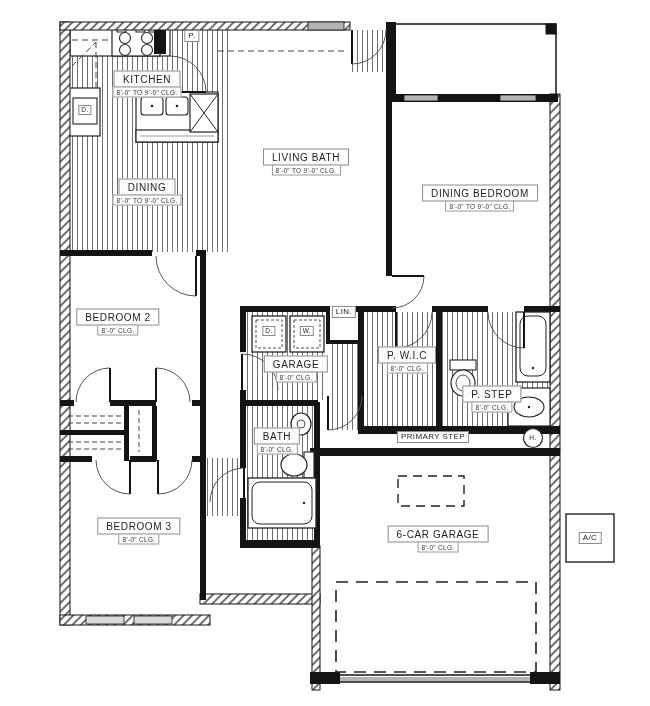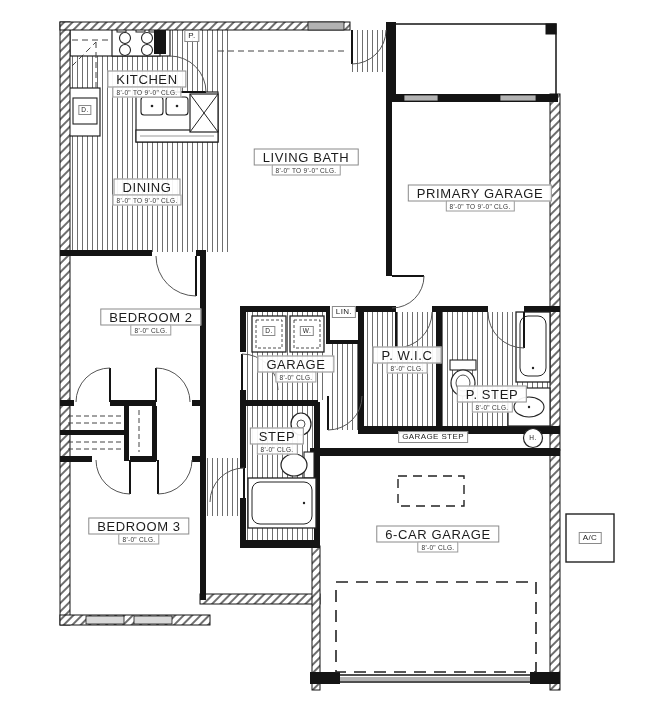--- a/index.html
+++ b/index.html
@@ -1,21 +1,21 @@
 <!DOCTYPE html>
 <html><head>
 <meta charset="utf-8">
 <style>
   html,body{margin:0;padding:0;background:#fff;}
   #plan{position:relative;width:650px;height:706px;background:#fff;overflow:hidden;
         font-family:"Liberation Sans","DejaVu Sans",sans-serif;color:#222;}
   #plan svg{position:absolute;left:0;top:0;}
   .lbl{position:absolute;transform:translate(-50%,-50%);display:flex;flex-direction:column;
        align-items:center;z-index:5;pointer-events:none;}
-  .nm{border:1px solid #8a8a8a;background:rgba(255,255,255,.93);font-size:13px;line-height:13px;
+  .nm{border:1px solid #8a8a8a;background:rgba(255,255,255,.93);font-size:10px;line-height:13px;
       padding:1px 8px;letter-spacing:.6px;white-space:nowrap;color:#1c1c1c;}
   .clg{border:1px solid #9a9a9a;background:rgba(255,255,255,.93);font-size:6.5px;line-height:9px;
       padding:0 3px;margin-top:-1px;white-space:nowrap;color:#333;letter-spacing:.3px;}
   .sm{position:absolute;transform:translate(-50%,-50%);border:1px solid #8a8a8a;
       background:rgba(255,255,255,.95);font-size:8px;line-height:10px;padding:0 3px;
       white-space:nowrap;color:#1c1c1c;z-index:5;letter-spacing:.4px;}
   .tiny{font-size:6.5px;line-height:8px;padding:0 2px;}
   .noborder{border:none;background:transparent;}
 </style>
 </head>
@@ -245,53 +245,53 @@
   </div>
   <div class="lbl" style="left:147px;top:192px">
     <span class="nm">DINING</span>
     <span class="clg">8'-0" TO 9'-0" CLG.</span>
   </div>
   <div class="lbl" style="left:306px;top:162px">
     <span class="nm">LIVING BATH</span>
     <span class="clg">8'-0" TO 9'-0" CLG.</span>
   </div>
   <div class="lbl" style="left:480px;top:198px">
-    <span class="nm">PRIMARY GARAGE</span>
-    <span class="clg">8'-0" TO 9'-0" CLG.</span>
-  </div>
-  <div class="lbl" style="left:151px;top:322px">
+    <span class="nm">DINING BEDROOM</span>
+    <span class="clg">8'-0" TO 9'-0" CLG.</span>
+  </div>
+  <div class="lbl" style="left:118px;top:322px">
     <span class="nm">BEDROOM 2</span>
     <span class="clg">8'-0" CLG.</span>
   </div>
   <div class="lbl" style="left:139px;top:531px">
     <span class="nm">BEDROOM 3</span>
     <span class="clg">8'-0" CLG.</span>
   </div>
   <div class="lbl" style="left:296px;top:369px">
     <span class="nm">GARAGE</span>
     <span class="clg">8'-0" CLG.</span>
   </div>
   <div class="lbl" style="left:407px;top:360px">
     <span class="nm">P. W.I.C</span>
     <span class="clg">8'-0" CLG.</span>
   </div>
   <div class="lbl" style="left:492px;top:399px">
     <span class="nm">P. STEP</span>
     <span class="clg">8'-0" CLG.</span>
   </div>
   <div class="lbl" style="left:277px;top:441px">
-    <span class="nm">STEP</span>
+    <span class="nm">BATH</span>
     <span class="clg">8'-0" CLG.</span>
   </div>
   <div class="lbl" style="left:438px;top:539px">
     <span class="nm">6-CAR GARAGE</span>
     <span class="clg">8'-0" CLG.</span>
   </div>
 
   <span class="sm" style="left:192px;top:36px">P.</span>
   <span class="sm" style="left:344px;top:312px">LIN.</span>
   <span class="sm tiny" style="left:269px;top:331px">D.</span>
   <span class="sm tiny" style="left:307px;top:331px">W.</span>
   <span class="sm tiny" style="left:85px;top:110px">D.</span>
-  <span class="sm" style="left:433px;top:437px">GARAGE STEP</span>
+  <span class="sm" style="left:433px;top:437px">PRIMARY STEP</span>
   <span class="sm tiny noborder" style="left:533px;top:438px">H.</span>
   <span class="sm" style="left:590px;top:538px">A/C</span>
 </div>
 
 </body></html>

